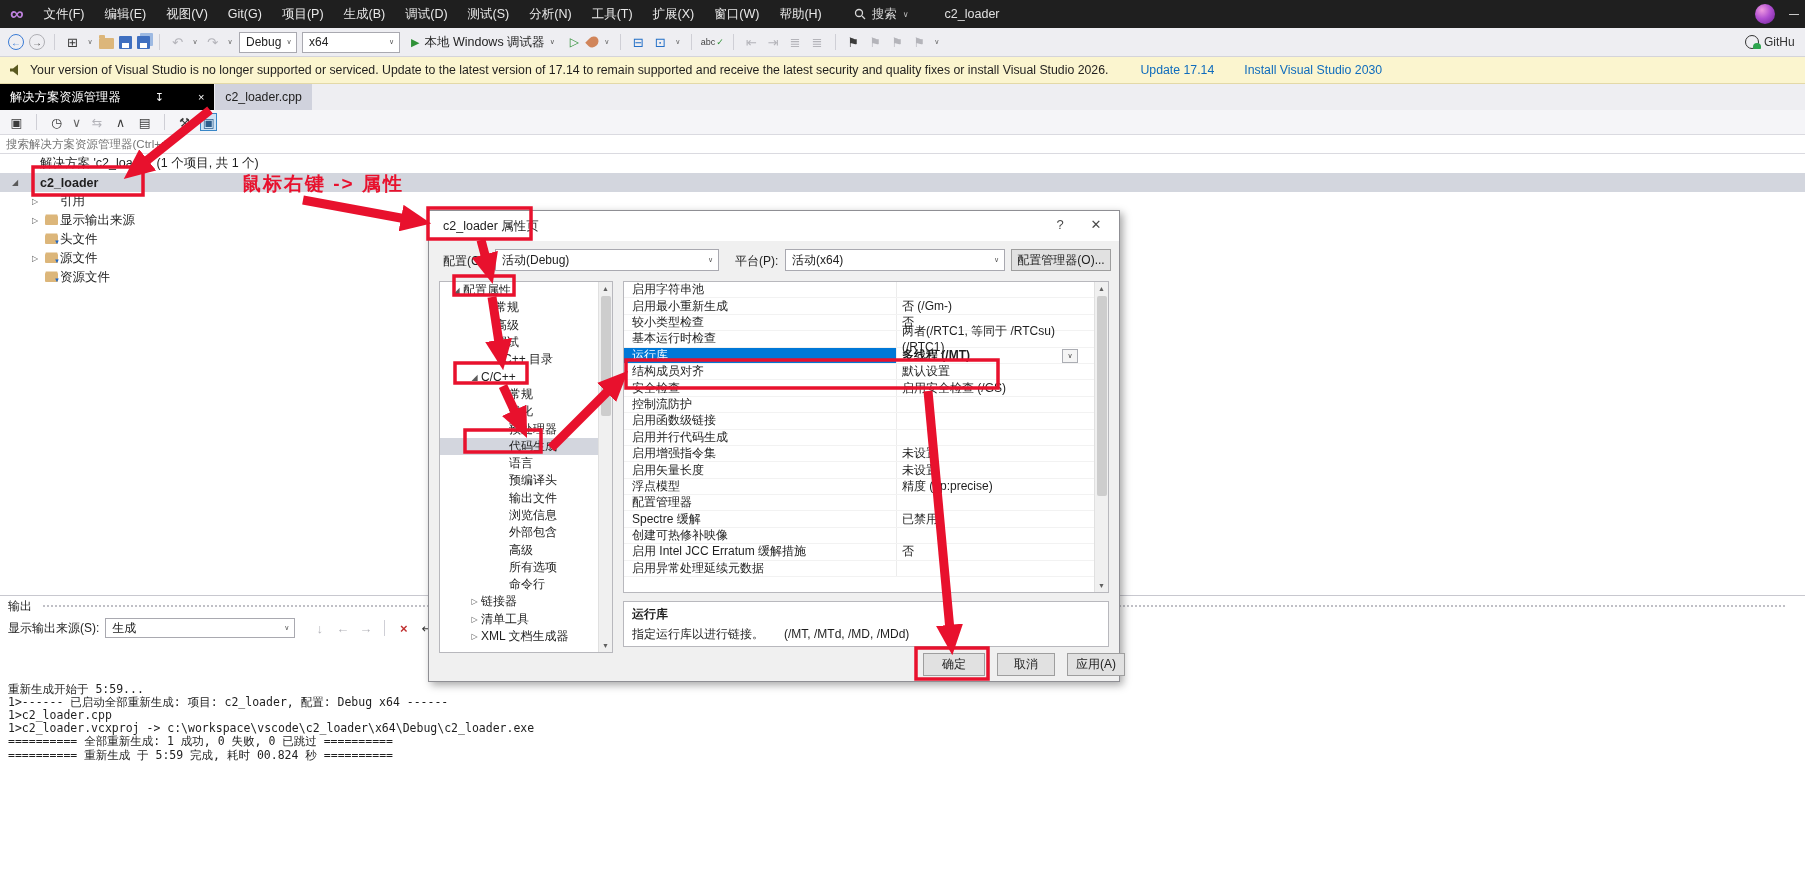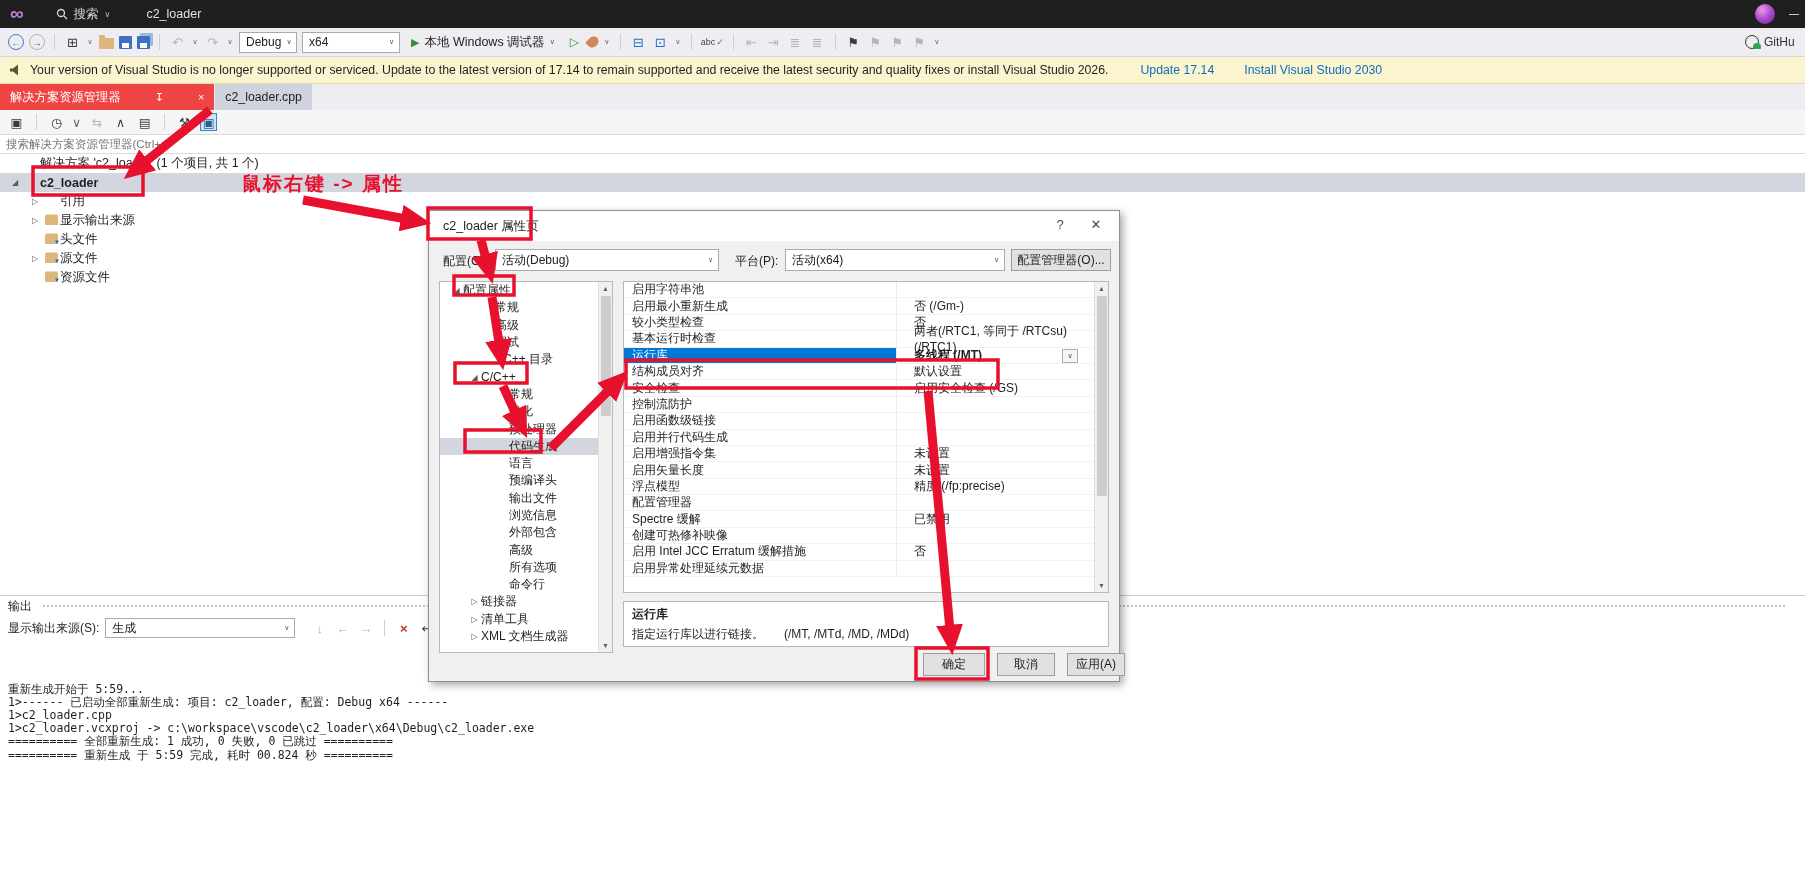--- a/index.html
+++ b/index.html
@@ -50,21 +50,21 @@
   .gh-badge::after { content:""; position:absolute; right:-3px; bottom:-3px; width:8px; height:8px; border-radius:50%; background:#2da44e; }
 
   
   .infobar { position:absolute; left:0; top:57px; width:1805px; height:27px; background:#fbf5cf; border-bottom:1px solid #e3d9a8; display:flex; align-items:center; gap:8px; padding:0 8px; font-size:12.3px; color:#201f1e; }
   .infobar .links { display:flex; gap:30px; margin-left:24px; }
   .infobar a { color:#0f6cbd; text-decoration:none; cursor:pointer; }
 
   
   .tabstrip { position:absolute; left:0; top:84px; width:1805px; height:26px; background:#eeeef2; display:flex; align-items:flex-end; }
   .tab { height:26px; display:flex; align-items:center; gap:8px; padding:0 10px; font-size:12.3px; }
-  .tab.active { background:#ef4444; color:#fff;gap:34px; }
+  .tab.active { background:#000000; color:#fff;gap:34px; }
   .tab.active .tabicn { color:#fff; font-size:11px; }
   .tab.inactive { background:#d0d2dd; color:#1e1e1e; margin-left:1px; }
 
   
   .se-toolbar { position:absolute; left:0; top:110px; width:1805px; height:24px; background:#f5f5f8; display:flex; align-items:center; gap:7px; padding:0 8px; }
   .se-toolbar .ticn { font-size:12.5px; }
   .se-toolbar .ticn.boxed { border:1px solid #3886c7; background:#cfe3f5; color:#2d5d8c; }
   .se-search { position:absolute; left:0; top:134px; width:1805px; height:20px; }
   .se-search input { width:100%; height:100%; border:none; border-top:1px solid #dadae0; border-bottom:1px solid #dadae0; padding:0 6px; font-size:11.5px; color:#333; font-family:inherit; }
   .se-search input::placeholder { color:#767676; }
@@ -108,21 +108,21 @@
   .combo-platform { left:356px; width:220px; }
   .btn { background:#e1e1e1; border:1px solid #9e9e9e; font-size:12px; color:#1e1e1e; text-align:center; font-family:inherit; }
   .btn-cfgmgr { position:absolute; left:582px; top:0; width:100px; height:22px; }
   .dlg-tree { position:absolute; left:10px; top:70px; width:174px; height:372px; background:#fff; border:1px solid #b8b8bd; overflow:hidden; }
   .dtrow { display:flex; align-items:center; height:17.3px; font-size:12px; color:#1e1e1e; }
   .dtrow.sel { background:#d3d6de; }
   .dtrow .twist { width:13px; min-width:13px; }
   .dlg-grid { position:absolute; left:194px; top:70px; width:486px; height:312px; background:#fff; border:1px solid #b8b8bd; overflow:hidden; }
   .grow { display:flex; align-items:stretch; height:16.4px; font-size:12px; color:#1e1e1e; border-bottom:1px solid #f2f2f2; position:relative; }
   .gname { width:272px; min-width:272px; padding-left:8px; display:flex; align-items:center; }
-  .gval { flex:1; padding-left:17px; border-left:1px solid #ececec; display:flex; align-items:center; }
+  .gval { flex:1; padding-left:5px; border-left:1px solid #ececec; display:flex; align-items:center; }
   .grow.sel .gname { background:#0078d7; color:#fff; }
   .grow.sel .gval { font-weight:bold; }
   .gcombo { display:none; position:absolute; right:16px; top:1px; width:16px; height:14px; border:1px solid #abadb3; background:#f5f5f5; align-items:center; justify-content:center; font-size:7px; color:#444; }
   .grow.sel .gcombo { display:flex; }
   .vscroll { position:absolute; top:0; right:0; width:14px; height:100%; background:#f0f0f0; border-left:1px solid #e0e0e0; }
   .vscroll .sarr { position:absolute; left:0; width:100%; text-align:center; font-size:7px; color:#606060; }
   .sarr.up { top:3px; } .sarr.dn { bottom:3px; }
   .vscroll .sthumb { position:absolute; left:2px; width:10px; background:#cdcdcd; border-radius:2px; }
   .dlg-desc { position:absolute; left:194px; top:390px; width:486px; height:46px; background:#fff; border:1px solid #b8b8bd; padding:4px 8px; font-size:12px; color:#1e1e1e; }
   .dlg-desc .dtitle { font-weight:bold; margin-bottom:3px; }
@@ -137,20 +137,36 @@
   .ann-svg { position:absolute; inset:0; width:1805px; height:881px; z-index:40; pointer-events:none; }
   .ann-text { position:absolute; left:242px; top:171px; z-index:41; color:#e8112d; font-size:19px; font-weight:bold; letter-spacing:2px; pointer-events:none; }
 </style>
 </head>
 <body>
 
 <div id="app">
 
   <header class="titlebar">
     <span class="vslogo">∞</span>
+    <nav style="display:flex;">
+
+    <span class="menu-item">文件(F)</span>
+        <span class="menu-item">编辑(E)</span>
+        <span class="menu-item">视图(V)</span>
+        <span class="menu-item">Git(G)</span>
+        <span class="menu-item">项目(P)</span>
+        <span class="menu-item">生成(B)</span>
+        <span class="menu-item">调试(D)</span>
+        <span class="menu-item">测试(S)</span>
+        <span class="menu-item">分析(N)</span>
+        <span class="menu-item">工具(T)</span>
+        <span class="menu-item">扩展(X)</span>
+        <span class="menu-item">窗口(W)</span>
+        <span class="menu-item">帮助(H)</span>
+      </nav>
     <div class="tb-search">
       <svg width="12" height="12" viewBox="0 0 12 12">
           <circle cx="5" cy="5" r="3.5" fill="none" stroke="#d8d8d8" stroke-width="1.3"></circle>
           <line x1="8" y1="8" x2="11" y2="11" stroke="#d8d8d8" stroke-width="1.3"></line>
         </svg>
       <span>搜索</span>
       <span class="caret">∨</span>
     </div>
     <span class="win-title">c2_loader</span>
     <div class="tb-right">

